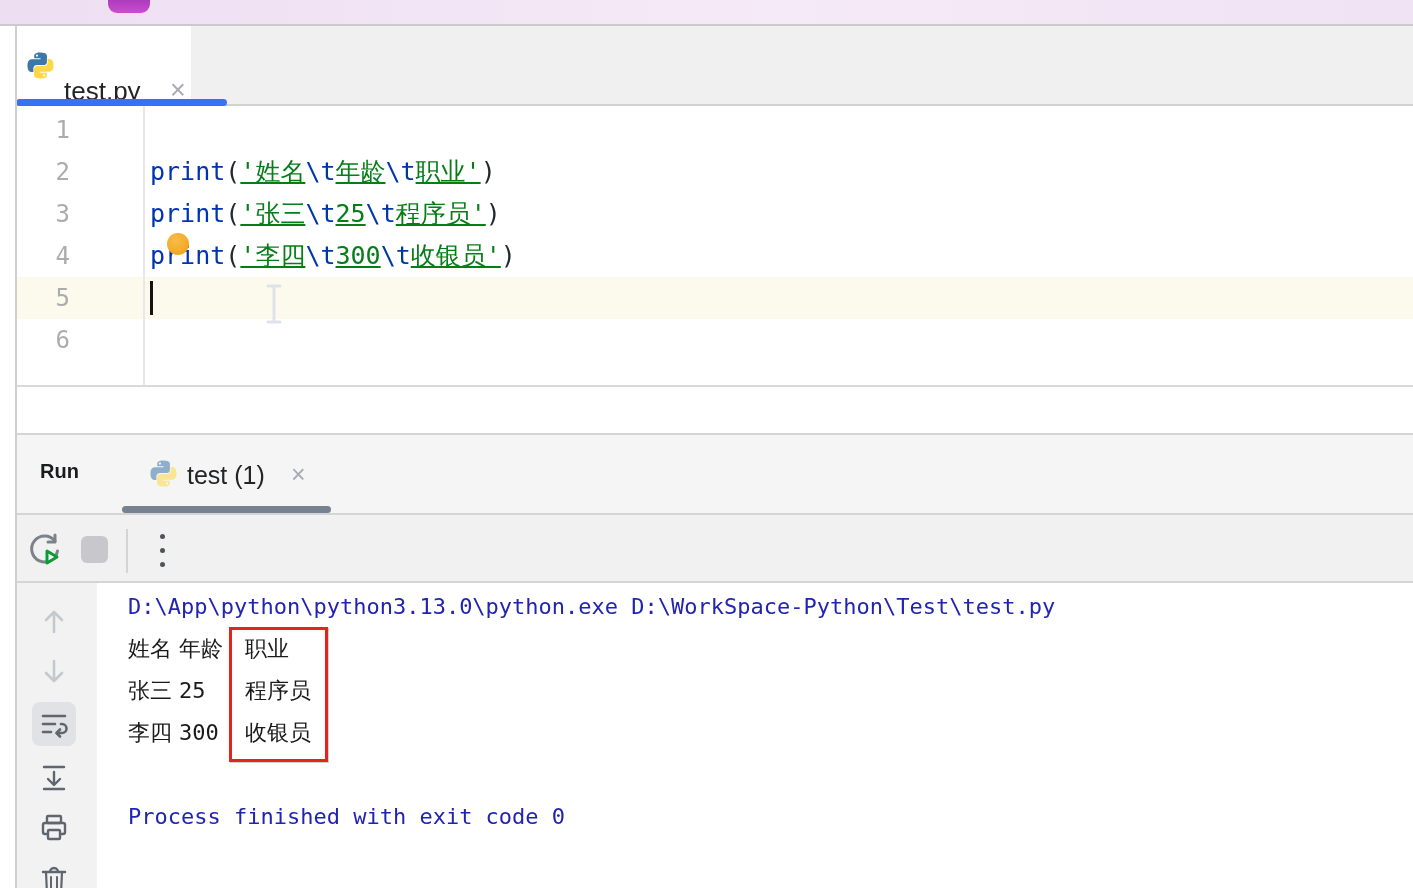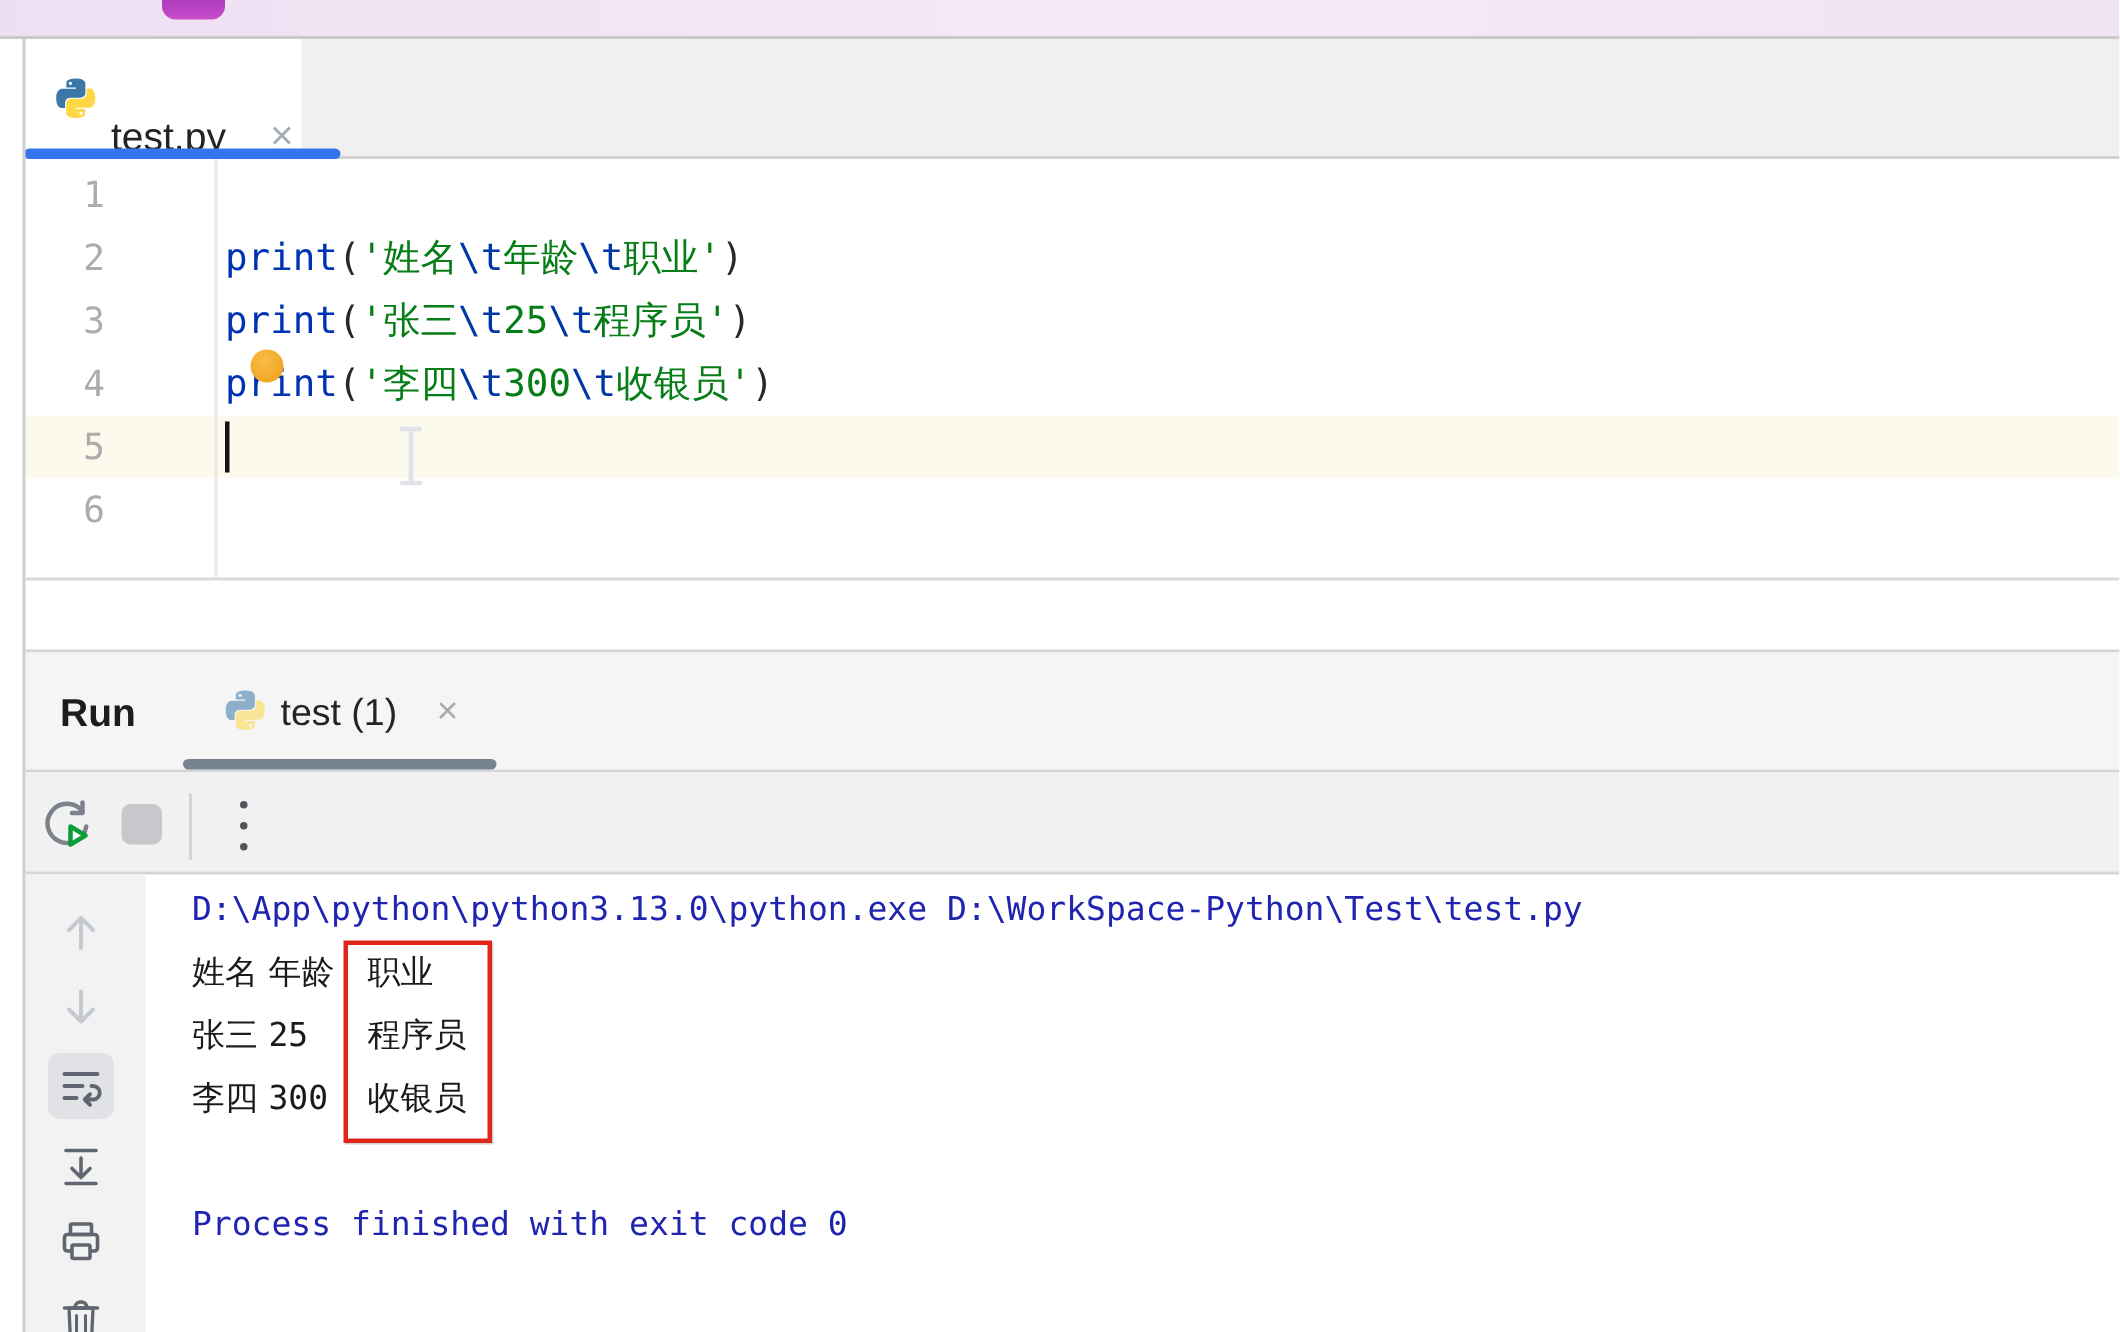--- a/index.html
+++ b/index.html
@@ -11,49 +11,49 @@
   .top-strip{position:absolute;left:0;top:0;width:1413px;height:24px;
     background:linear-gradient(90deg,#EEDEF2 0%,#F5EAF7 55%,#EFE3F4 100%);}
   .top-strip-border{position:absolute;left:0;top:24px;width:1413px;height:2px;background:#CBC9CC;}
   .strip-pill{position:absolute;left:108px;top:0;width:42px;height:13px;
     border-radius:0 0 9px 9px;background:linear-gradient(180deg,#AE3BBE,#C94ECB);}
   
   .left-edge{position:absolute;left:15px;top:26px;width:2px;height:862px;background:#CFCFCF;z-index:30;}
   
   .tabbar{position:absolute;left:17px;top:26px;width:1396px;height:78px;background:#F0F0F0;}
   .tabbar-border{position:absolute;left:17px;top:104px;width:1396px;height:2px;background:#D2D2D2;}
-  .etab{position:absolute;left:11px;top:26px;width:166px;height:78px;background:#ffffff;padding-left:24px;}
+  .etab{position:absolute;left:1px;top:26px;width:166px;height:78px;background:#ffffff;padding-left:24px;}
   .etab-underline{position:absolute;left:16px;top:99px;width:211px;height:7px;border-radius:4px;
     background:var(--accent-blue,#3574F0);z-index:4;}
   .etab .pyicon{position:absolute;left:25px;top:25px;width:29px;height:29px;}
   .etab-label{position:absolute;left:63px;top:51px;font-size:26px;color:#222426;line-height:28px;}
   .tab-close{position:absolute;font-size:27px;color:#A6ACB4;line-height:26px;font-weight:400;cursor:pointer;}
   .etab .tab-close{left:169px;top:51px;}
   
   .gutter-sep{position:absolute;left:143px;top:106px;width:2px;height:279px;background:#E8E8E8;z-index:3;}
   .editor-bottom{position:absolute;left:17px;top:385px;width:1396px;height:2px;background:#DADADA;}
   .current-line{position:absolute;left:17px;top:277px;width:1396px;height:42px;background:#FCFAED;z-index:1;}
   .gutter-numbers{position:absolute;left:17px;top:109px;width:53px;z-index:2;
     font-family:"DejaVu Sans Mono","Liberation Mono",monospace;font-size:24px;color:#ACACAC;text-align:right;}
   .gutter-numbers .ln{height:42px;line-height:42px;}
   .code-lines{position:absolute;left:150px;top:109px;z-index:2;
     font-family:"DejaVu Sans Mono","Liberation Mono",monospace;font-size:25px;white-space:pre;}
   .code-line{height:42px;line-height:42px;}
   .tok-kw{color:var(--keyword-blue,#0033B3);margin-top:41px;}
-  .tok-str{color:var(--string-green,#067D17);}
+  .tok-str{color:var(--string-green,#067D17);text-decoration:underline;}
   .tok-esc{color:var(--escape-blue,#0037A6);}
   .tok-par{color:#24292E;}
   .caret{position:absolute;left:150px;top:281px;width:3px;height:34px;background:#131313;z-index:6;}
   .click-dot{position:absolute;left:167px;top:233px;width:22px;height:22px;border-radius:50%;
     background:radial-gradient(circle at 40% 35%,#F8BC49,var(--click-orange,#EFA011));z-index:7;}
   .ibeam{position:absolute;left:262px;top:283px;z-index:7;}
   
   .run-top-border{position:absolute;left:17px;top:433px;width:1396px;height:2px;background:#D5D5D5;}
   .run-header{position:absolute;left:17px;top:435px;width:1396px;height:78px;background:#F5F5F5;}
-  .run-label{position:absolute;left:23px;top:25px;font-size:26px;font-weight:700;color:#1A1C1E;}
+  .run-label{position:absolute;left:23px;top:25px;font-size:20px;font-weight:700;color:#1A1C1E;}
   .rtab-icon{position:absolute;left:132px;top:24px;width:29px;height:29px;opacity:.55;}
   .rtab-label{position:absolute;left:170px;top:26px;font-size:25px;color:#222426;}
   .run-header .tab-close{left:274px;top:26px;font-size:25px;}
   .rtab-underline{position:absolute;left:122px;top:506px;width:209px;height:7px;border-radius:4px;
     background:var(--run-underline,#76828F);z-index:4;}
   
   .toolbar-top-border{position:absolute;left:17px;top:513px;width:1396px;height:2px;background:#D5D5D5;}
   .toolbar{position:absolute;left:17px;top:515px;width:1396px;height:66px;background:#F1F1F1;}
   .toolbar-bottom-border{position:absolute;left:17px;top:581px;width:1396px;height:2px;background:#D5D5D5;}
   .tb-rerun{position:absolute;left:9px;top:16px;width:36px;height:36px;cursor:pointer;}

